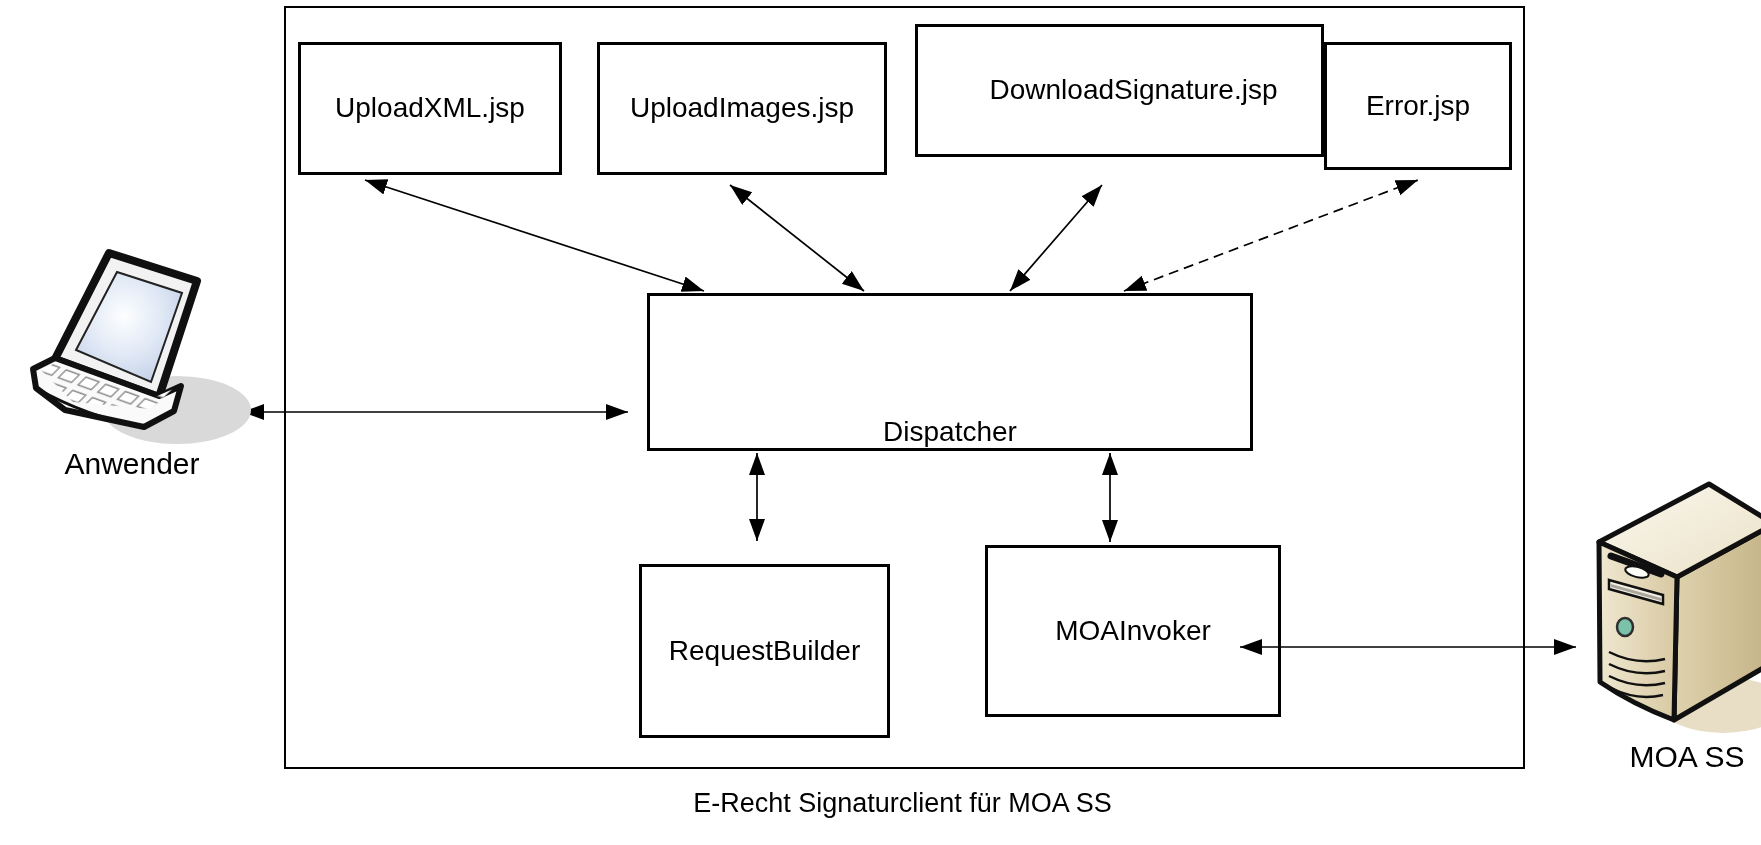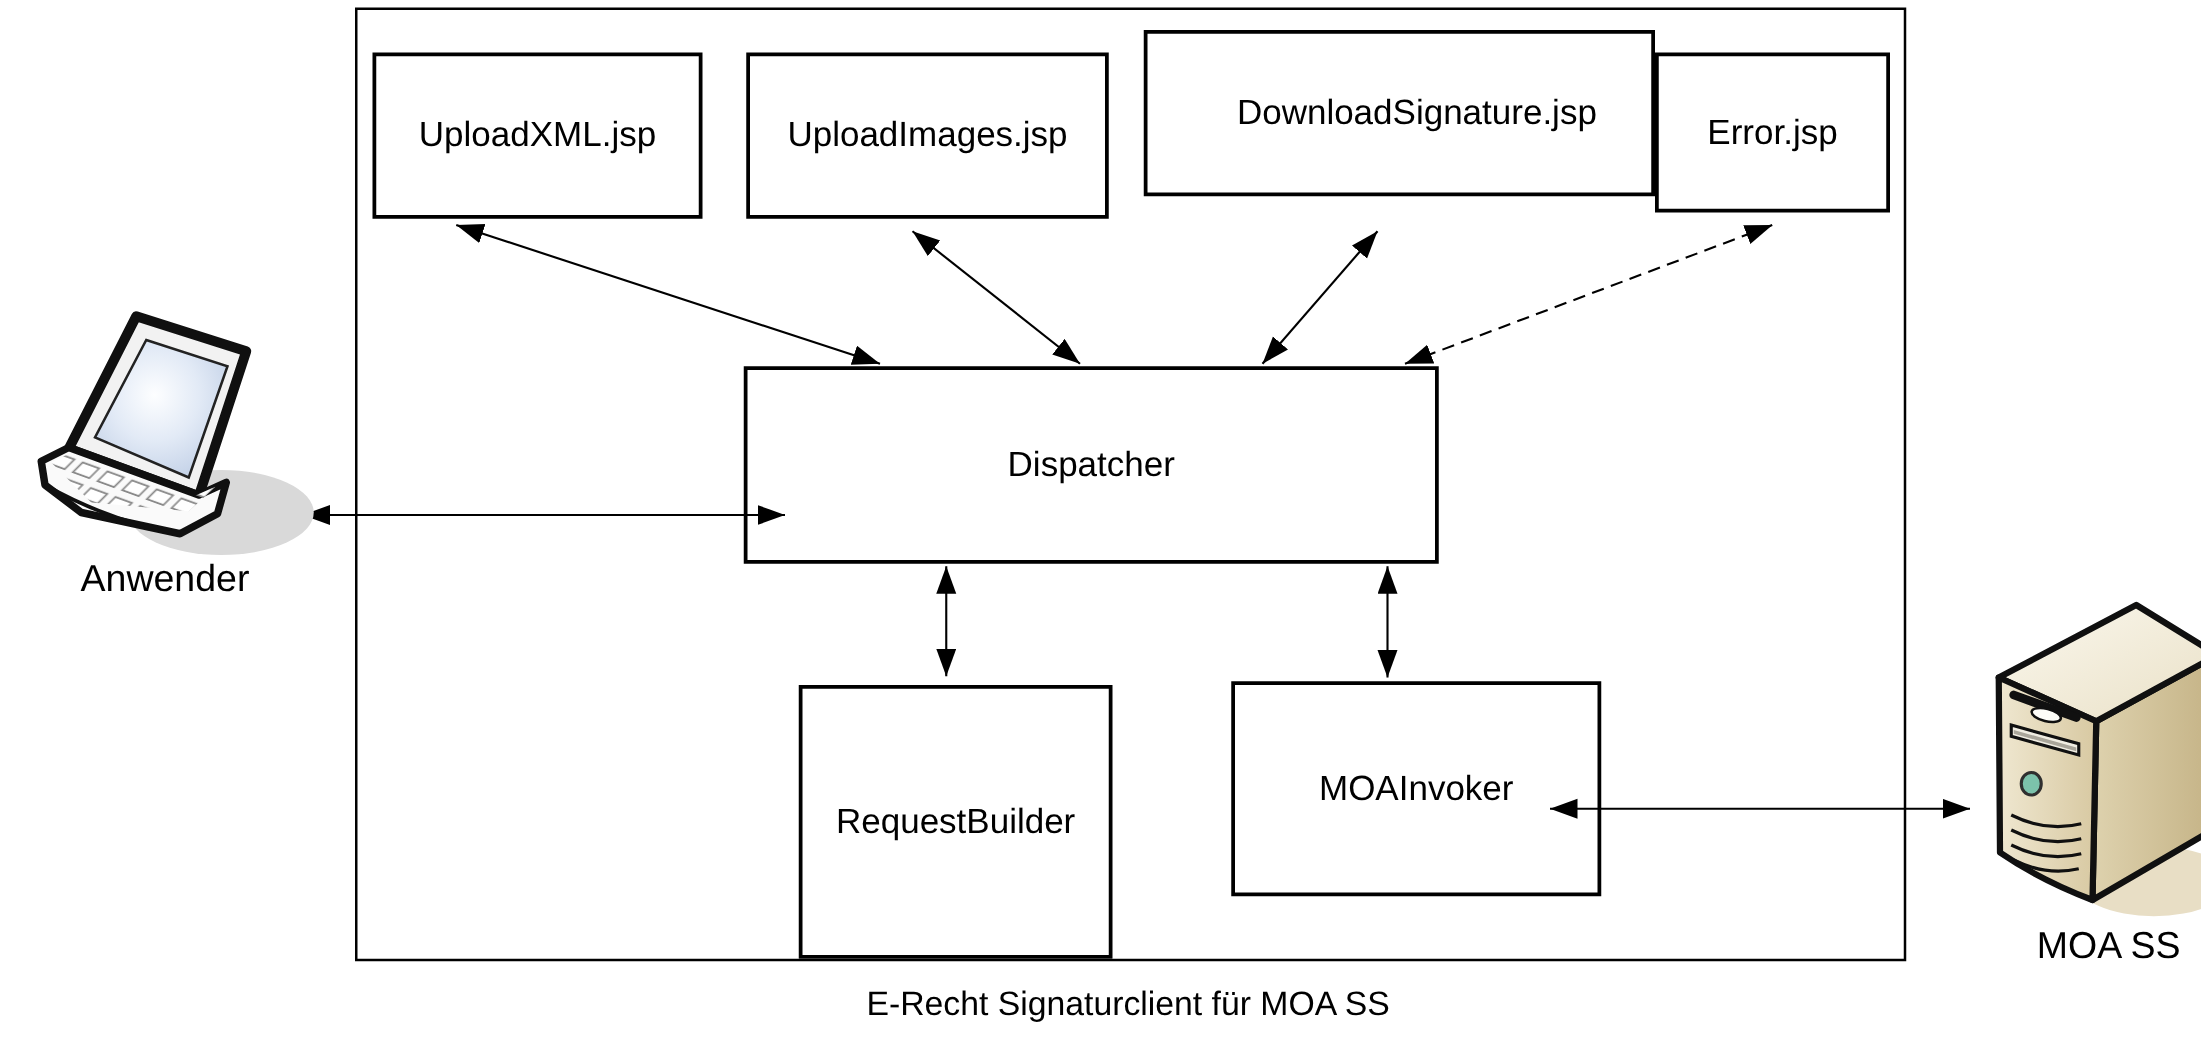--- a/index.html
+++ b/index.html
@@ -9,22 +9,22 @@
   .boundary{position:absolute;left:257px;top:6px;width:1237px;height:759px;
             border:2px solid #000;background:transparent;}
 
   .node{position:absolute;border:3px solid #000;background:#fff;box-sizing:border-box;
         display:flex;align-items:center;justify-content:center;
         font-size:28px;line-height:1.1;white-space:nowrap;}
   #box-upload-xml{left:271px;top:42px;width:264px;height:133px;}
   #box-upload-images{left:570px;top:42px;width:290px;height:133px;}
   #box-download-signature{left:888px;top:24px;width:409px;height:133px;padding-left:28px;}
   #box-error{left:1297px;top:42px;width:188px;height:128px;}
-  #box-dispatcher{left:568px;top:293px;width:556px;height:158px;}
-  #box-request-builder{left:612px;top:548px;width:251px;height:219px;}
+  #box-dispatcher{left:620px;top:293px;width:606px;height:158px;align-items:flex-end;}
+  #box-request-builder{left:612px;top:564px;width:251px;height:174px;}
   #box-moa-invoker{left:958px;top:545px;width:296px;height:172px;}
 
   .edges{position:absolute;left:0;top:0;width:1761px;height:845px;pointer-events:none;}
   .edge{stroke:#000;stroke-width:1.7px;}
   .edge.dashed{stroke-dasharray:10 6;}
 
   .actor-label{position:absolute;text-align:center;font-size:30px;}
   #label-anwender{left:0px;top:447px;width:210px;}
   #label-moa-ss{left:1555px;top:740px;width:210px;}
 

